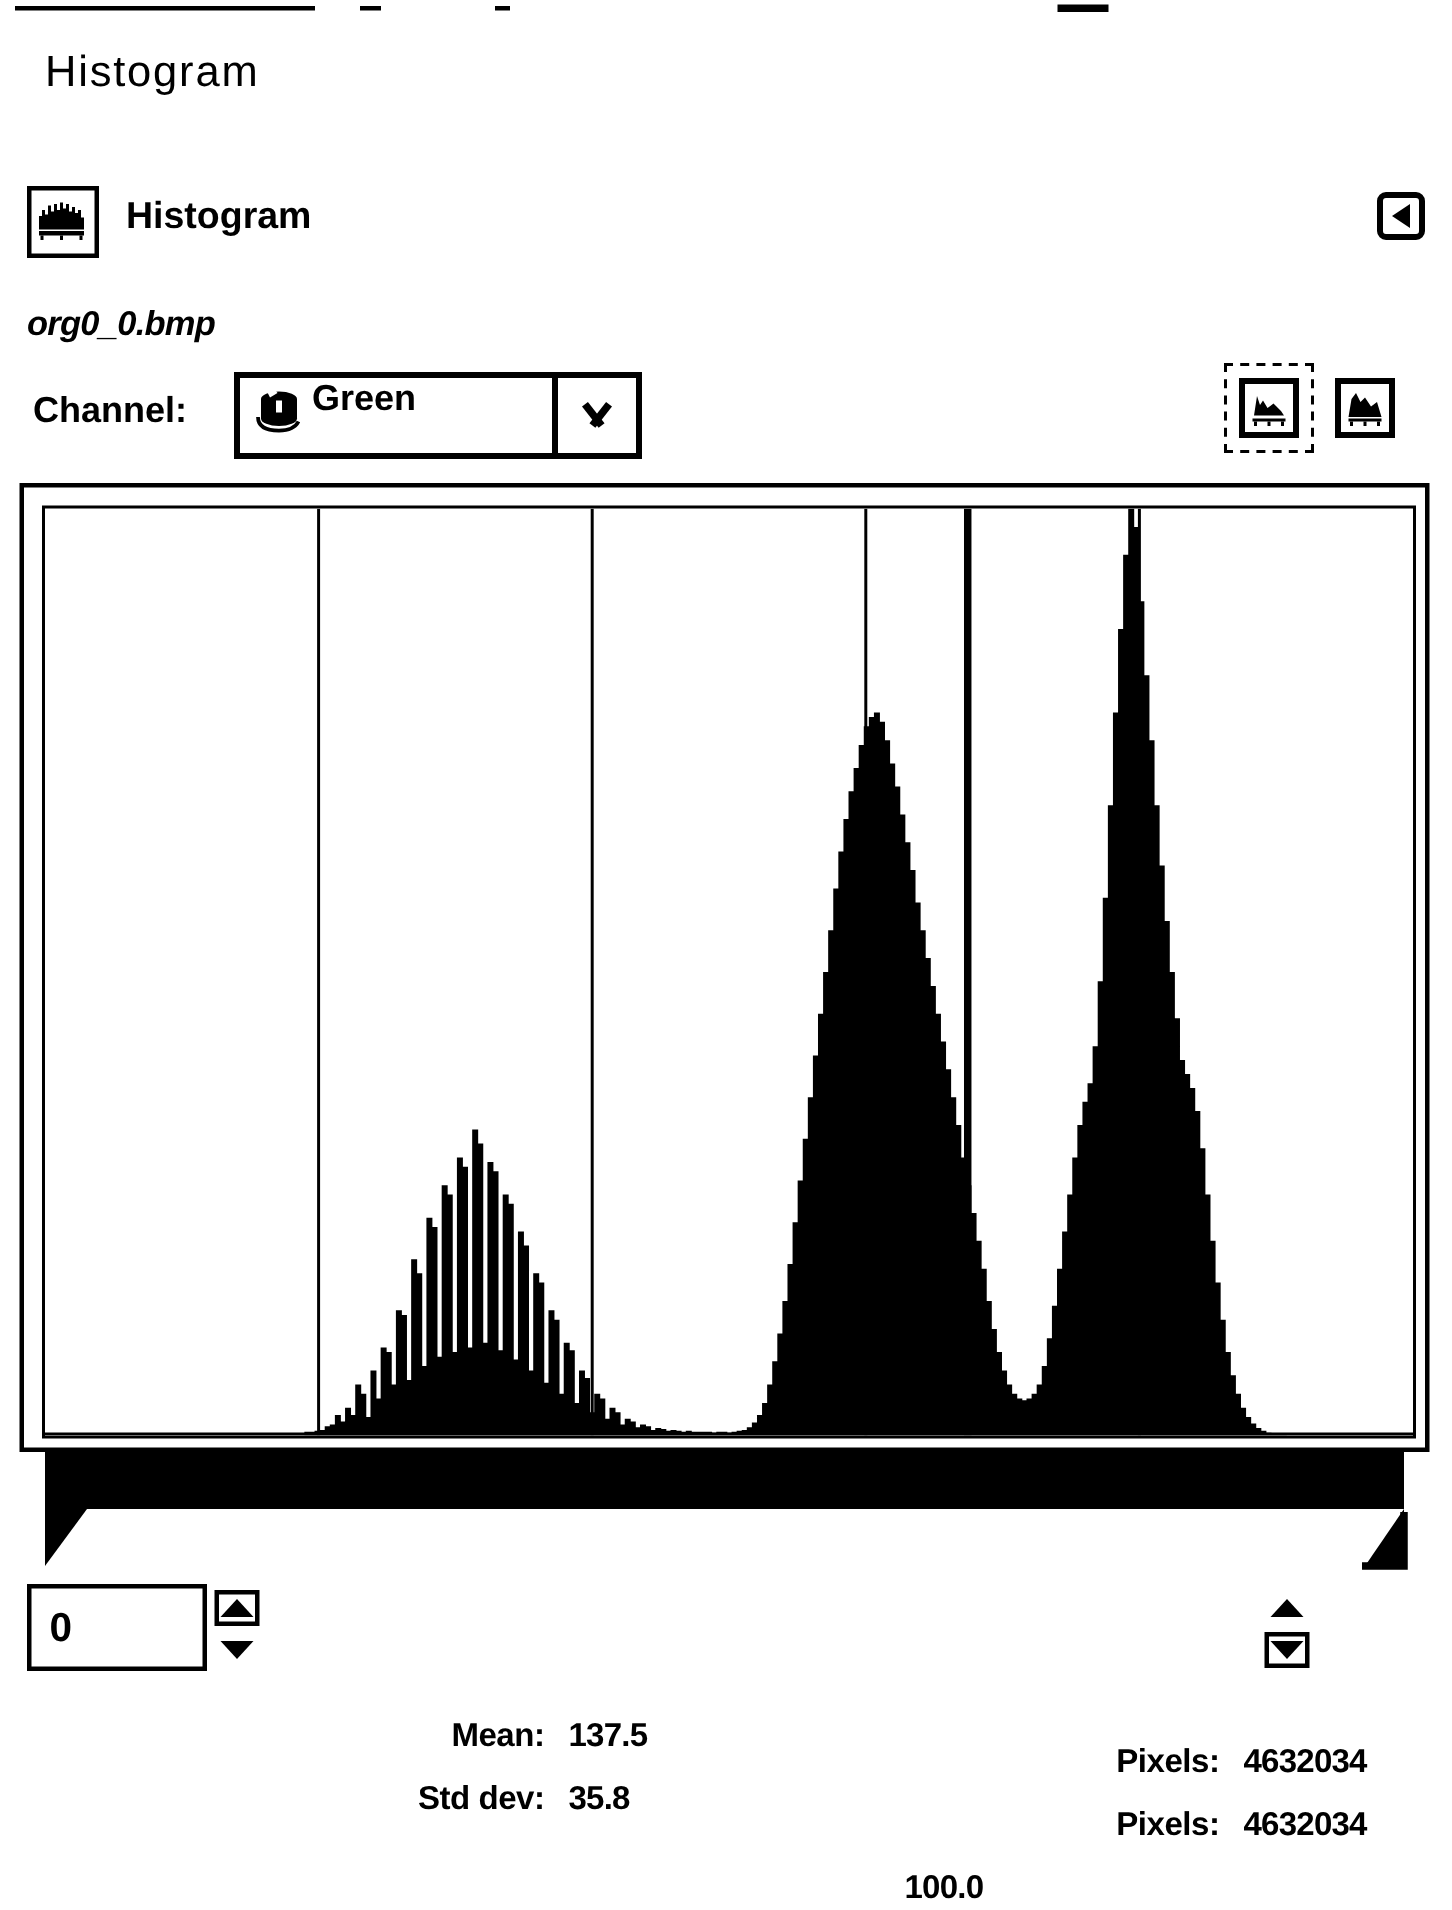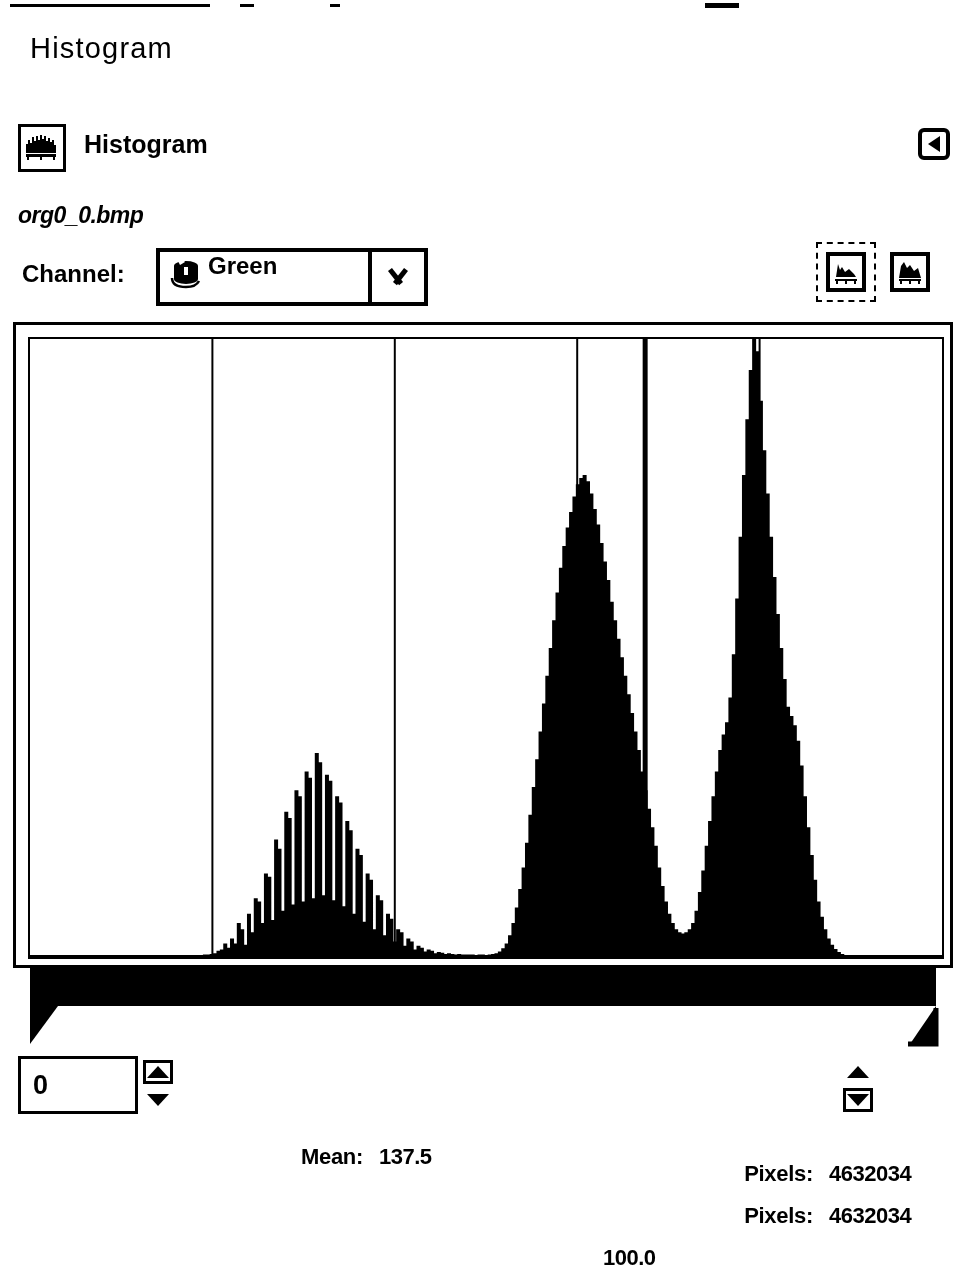--- a/index.html
+++ b/index.html
@@ -412,20 +412,24 @@
     </div>
   </div>
 </div>
 
 <div class="stats">
   <div class="stat-col stat-left" id="stats-left">
       <div class="stat-line">
         <span class="stat-key">Mean:</span>
         <span class="stat-val">137.5</span>
       </div>
+      <div class="stat-line">
+        <span class="stat-key">Std dev:</span>
+        <span class="stat-val">35.8</span>
+      </div>
     </div>
   <div class="stat-col stat-right" id="stats-right">
       <div class="stat-line">
         <span class="stat-key">Pixels:</span>
         <span class="stat-val">4632034</span>
       </div>
       <div class="stat-line">
         <span class="stat-key">Pixels:</span>
         <span class="stat-val">4632034</span>
       </div>

